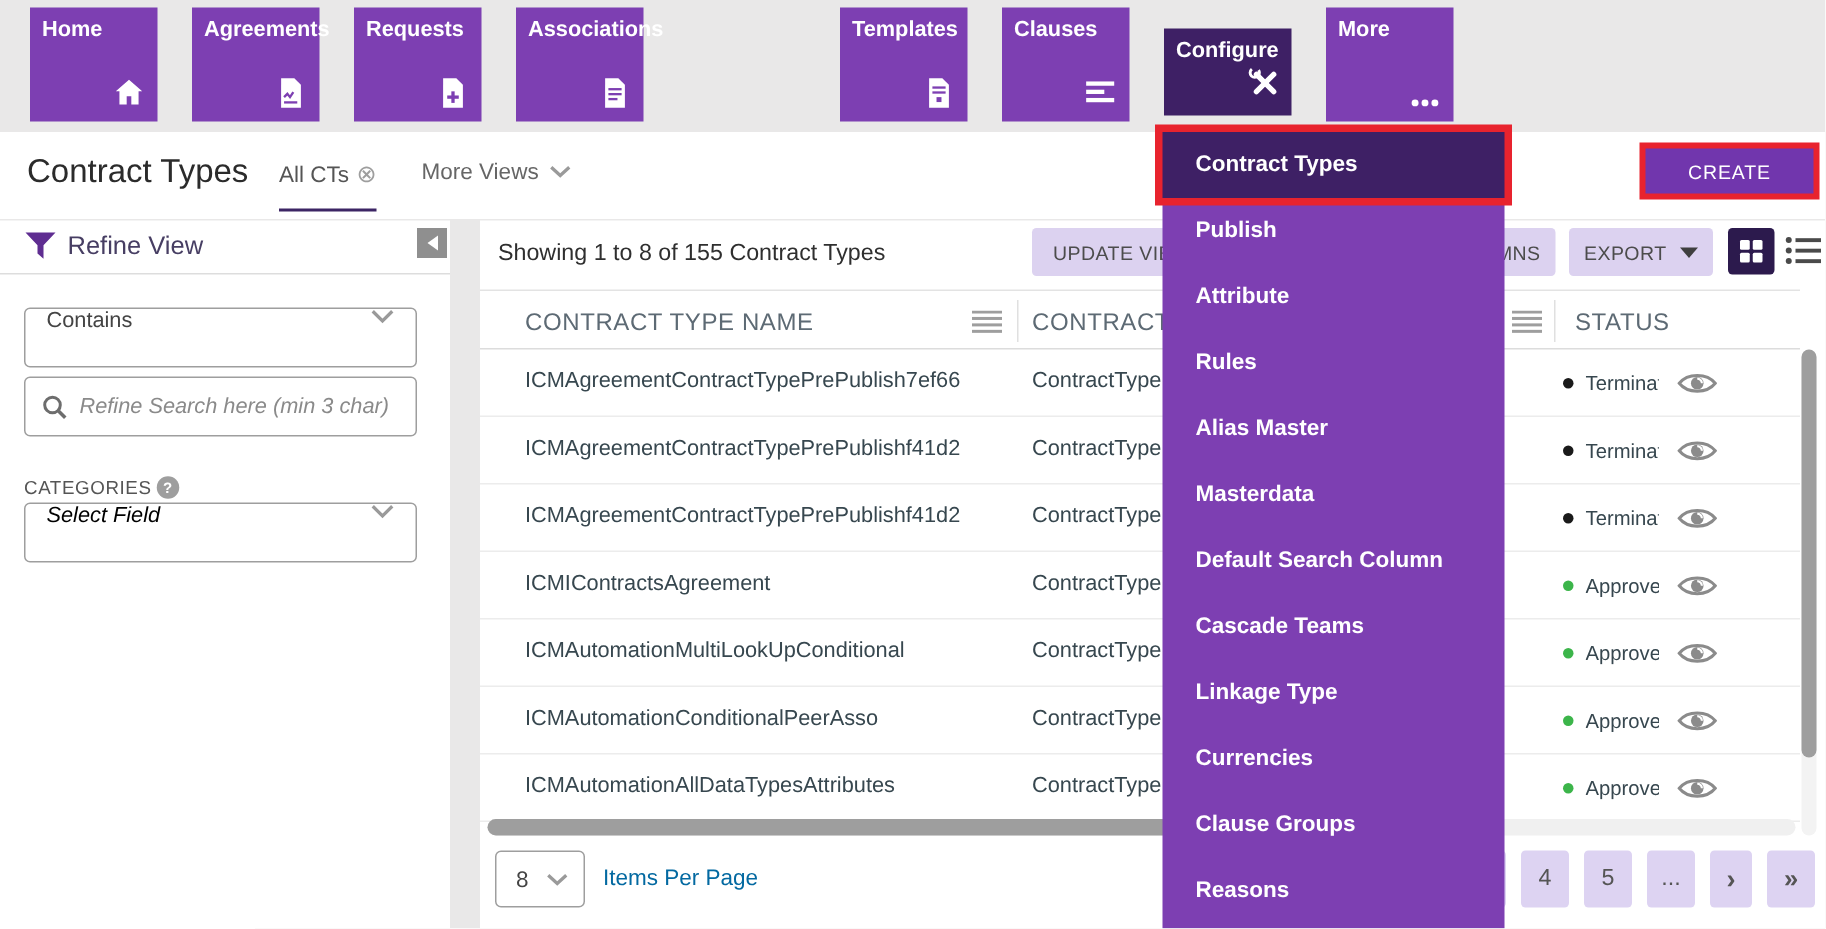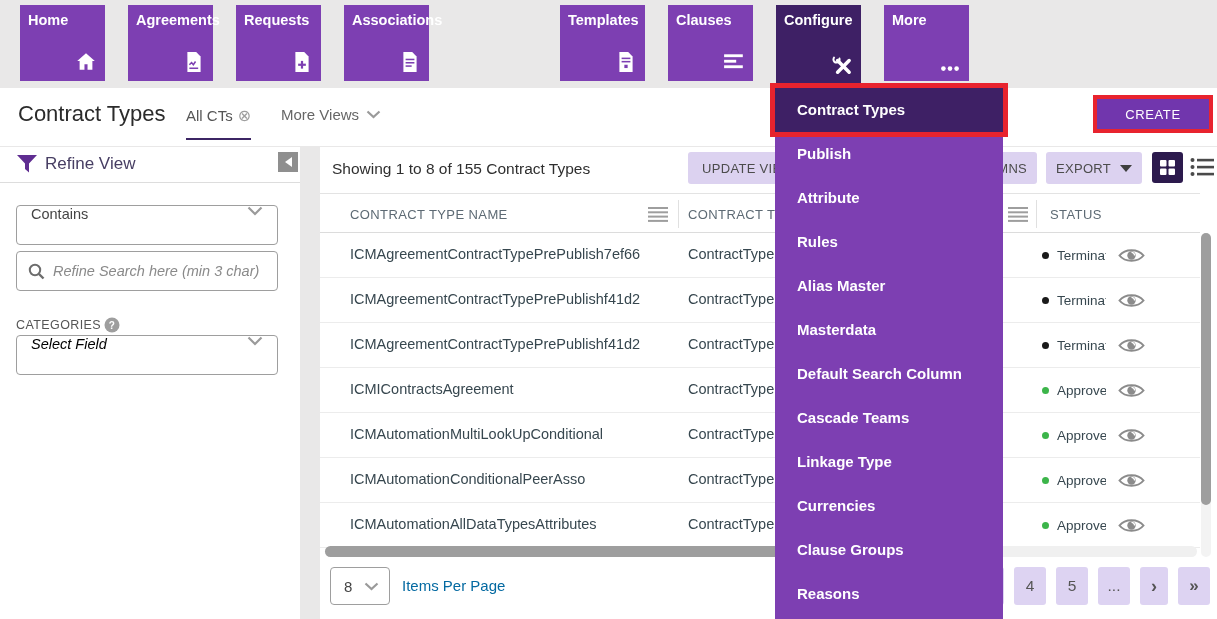--- a/index.html
+++ b/index.html
@@ -2,21 +2,21 @@
 <html><head>
 <meta charset="utf-8">
 <style>
   * { box-sizing: border-box; margin: 0; padding: 0; }
   body { font-family: "Liberation Sans", sans-serif; }
   .stage { position: relative; width: 1217px; height: 619px; background: #e9e8e8; overflow: hidden; }
 
   
   .nav { position: absolute; top: 0; left: 0; width: 100%; height: 88px; }
   .tile { position: absolute; top: 5px; width: 85px; height: 76px; background: #7d3fb2; color: #fff; cursor: pointer; }
-  .tile.active { background: #3e2065; height: 83px; }
+  .tile.active { background: #3e2065; height: 58px; margin-top: 14px; }
   .tile .t-label { display: block; padding: 7px 4px 0 8px; font-size: 14.5px; font-weight: 700; }
   .tile .t-icon { position: absolute; right: 8px; bottom: 8px; width: 22px; height: 22px; }
   .tile.active .t-icon { bottom: 12px; }
 
   
   .cfg-menu { position: absolute; left: 775px; top: 88px; width: 228px; height: 531px; background: #7d3fb2; z-index: 40; }
   .menu-item { height: 44px; line-height: 44px; padding-left: 22px; color: #fff; font-size: 15px; font-weight: 700; cursor: pointer; white-space: nowrap; }
   .menu-item:first-child { background: #3e2065; box-shadow: 0 0 0 5px #e8232e; position: relative; z-index: 41; }
 
   
@@ -50,21 +50,21 @@
   .tb-btn { position: absolute; top: 5px; height: 32px; background: #dcd2f0; border: none; border-radius: 3px; color: #4c4c4c; font-family: "Liberation Sans", sans-serif; font-size: 13px; letter-spacing: 0.3px; cursor: pointer; }
   .btn-update { left: 368px; width: 120px; }
   .btn-columns { left: 630px; width: 87px; }
   .btn-export { left: 726px; width: 96px; display: flex; align-items: center; justify-content: center; gap: 9px; }
   .caret-down { width: 0; height: 0; border-left: 6px solid transparent; border-right: 6px solid transparent; border-top: 7px solid #3f3f3f; }
   .toggle-grid { position: absolute; left: 832px; top: 5px; width: 31px; height: 31px; background: #2c1a4d; border-radius: 3px; border: none; cursor: pointer; display: flex; align-items: center; justify-content: center; }
   .toggle-list { position: absolute; left: 869px; top: 10px; width: 26px; height: 22px; background: none; border: none; cursor: pointer; }
 
   
   .thead { position: absolute; left: 0; top: 46px; width: 880px; height: 40px; border-top: 1px solid #e3e3e3; border-bottom: 1px solid #dcdcdc; }
-  .th-text { position: absolute; top: 13px; font-size: 13px; letter-spacing: 0.4px; color: #5d6a74; }
+  .th-text { position: absolute; top: 13px; font-size: 16px; letter-spacing: 0.4px; color: #5d6a74; }
   .th-1 { left: 30px; } .th-2 { left: 368px; } .th-3 { left: 730px; }
   .col-menu { position: absolute; top: 13px; cursor: pointer; }
   .cm-1 { left: 328px; } .cm-2 { left: 688px; }
   .th-div { position: absolute; top: 6px; width: 1px; height: 28px; background: #e0e0e0; }
   .d-1 { left: 358px; } .d-2 { left: 716px; }
   .rows { position: absolute; left: 0; top: 86px; width: 880px; }
   .row { position: relative; height: 45px; border-bottom: 1px solid #ececec; cursor: pointer; }
   .cell-name { position: absolute; left: 30px; top: 13px; font-size: 14.5px; color: #37474f; white-space: nowrap; text-align: right; }
   .cell-type { position: absolute; left: 368px; top: 13px; font-size: 14.5px; color: #37474f; white-space: nowrap; overflow: hidden; width: 300px; }
   .cell-status { position: absolute; left: 722px; top: 14px; display: flex; align-items: center; }

